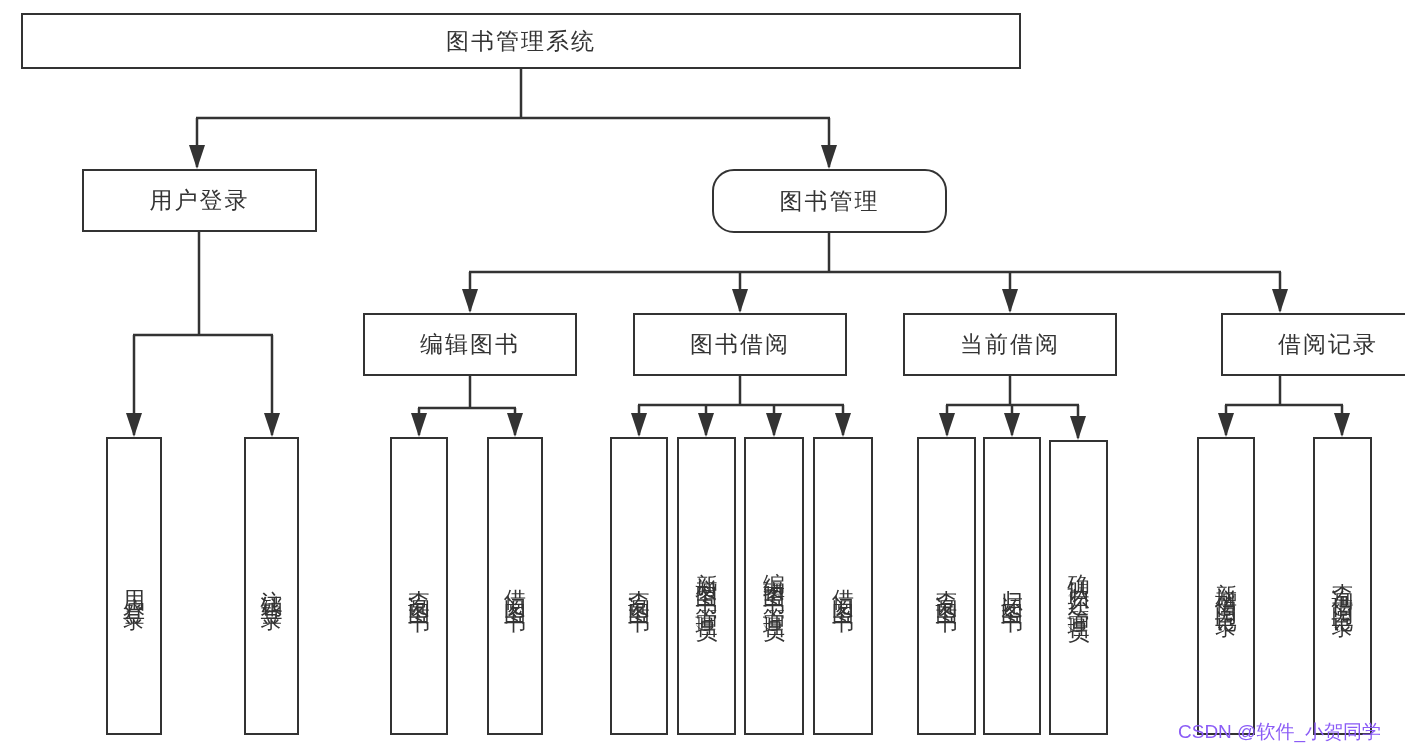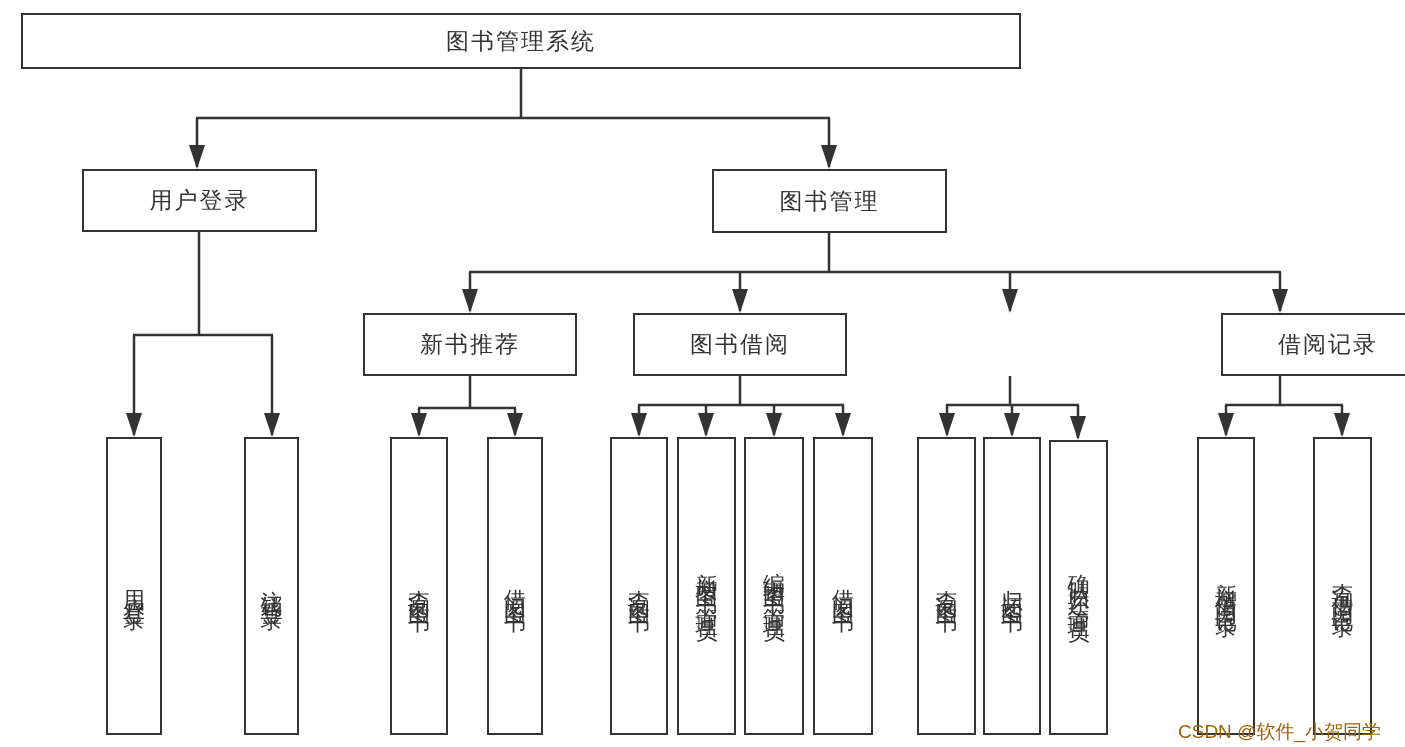--- a/index.html
+++ b/index.html
@@ -37,21 +37,21 @@
     text-orientation: upright;
     font-size: 22px;
     letter-spacing: 7px;
     line-height: 1;
   }
   .watermark {
     position: absolute;
     left: 1178px;
     top: 719px;
     font-size: 19px;
-    color: #a16207;
+    color: #8b5cf6;
     white-space: nowrap;
     z-index: 5;
   }
 </style>
 </head>
 <body>
 
 <div id="canvas">
 
   <svg id="connectors" viewBox="0 0 1405 747" xmlns="http://www.w3.org/2000/svg">
@@ -100,24 +100,25 @@
       <line x1="1280" y1="376" x2="1280" y2="406"></line>
       <line x1="1225" y1="405" x2="1343" y2="405"></line>
       <line x1="1226" y1="405" x2="1226" y2="435" marker-end="url(#arrow)"></line>
       <line x1="1342" y1="405" x2="1342" y2="435" marker-end="url(#arrow)"></line>
     </g>
   </svg>
 
   <div class="node h-node" style="left:21px; top:13px; width:1000px; height:56px;">图书管理系统</div>
 
   <div class="node h-node" style="left:82px; top:169px; width:235px; height:63px;">用户登录</div>
-  <div class="node h-node" style="left:712px; top:169px; width:235px; height:64px;">图书管理</div>
+  <div class="node h-node" style="left:712px; top:169px; width:235px; height:64px;border-radius:22px;">图书管理</div>
 
-  <div class="node h-node" style="left:363px; top:313px; width:214px; height:63px;">新书推荐</div>
+  <div class="node h-node" style="left:363px; top:313px; width:214px; height:63px;">编辑图书</div>
   <div class="node h-node" style="left:633px; top:313px; width:214px; height:63px;">图书借阅</div>
+  <div class="node h-node" style="left:903px; top:313px; width:214px; height:63px;">当前借阅</div>
   <div class="node h-node" style="left:1173px; top:313px; width:214px; height:63px;margin-left:48px;">借阅记录</div>
 
   <div class="node v-node" style="left:106px; top:437px; width:56px; height:298px;">用户登录</div>
   <div class="node v-node" style="left:244px; top:437px; width:55px; height:298px;">注销登录</div>
 
   <div class="node v-node" style="left:390px; top:437px; width:58px; height:298px;">查询图书</div>
   <div class="node v-node" style="left:487px; top:437px; width:56px; height:298px;">借阅图书</div>
 
   <div class="node v-node" style="left:610px; top:437px; width:58px; height:298px;">查询图书</div>
   <div class="node v-node" style="left:677px; top:437px; width:59px; height:298px;">新增图书（管理员）</div>

